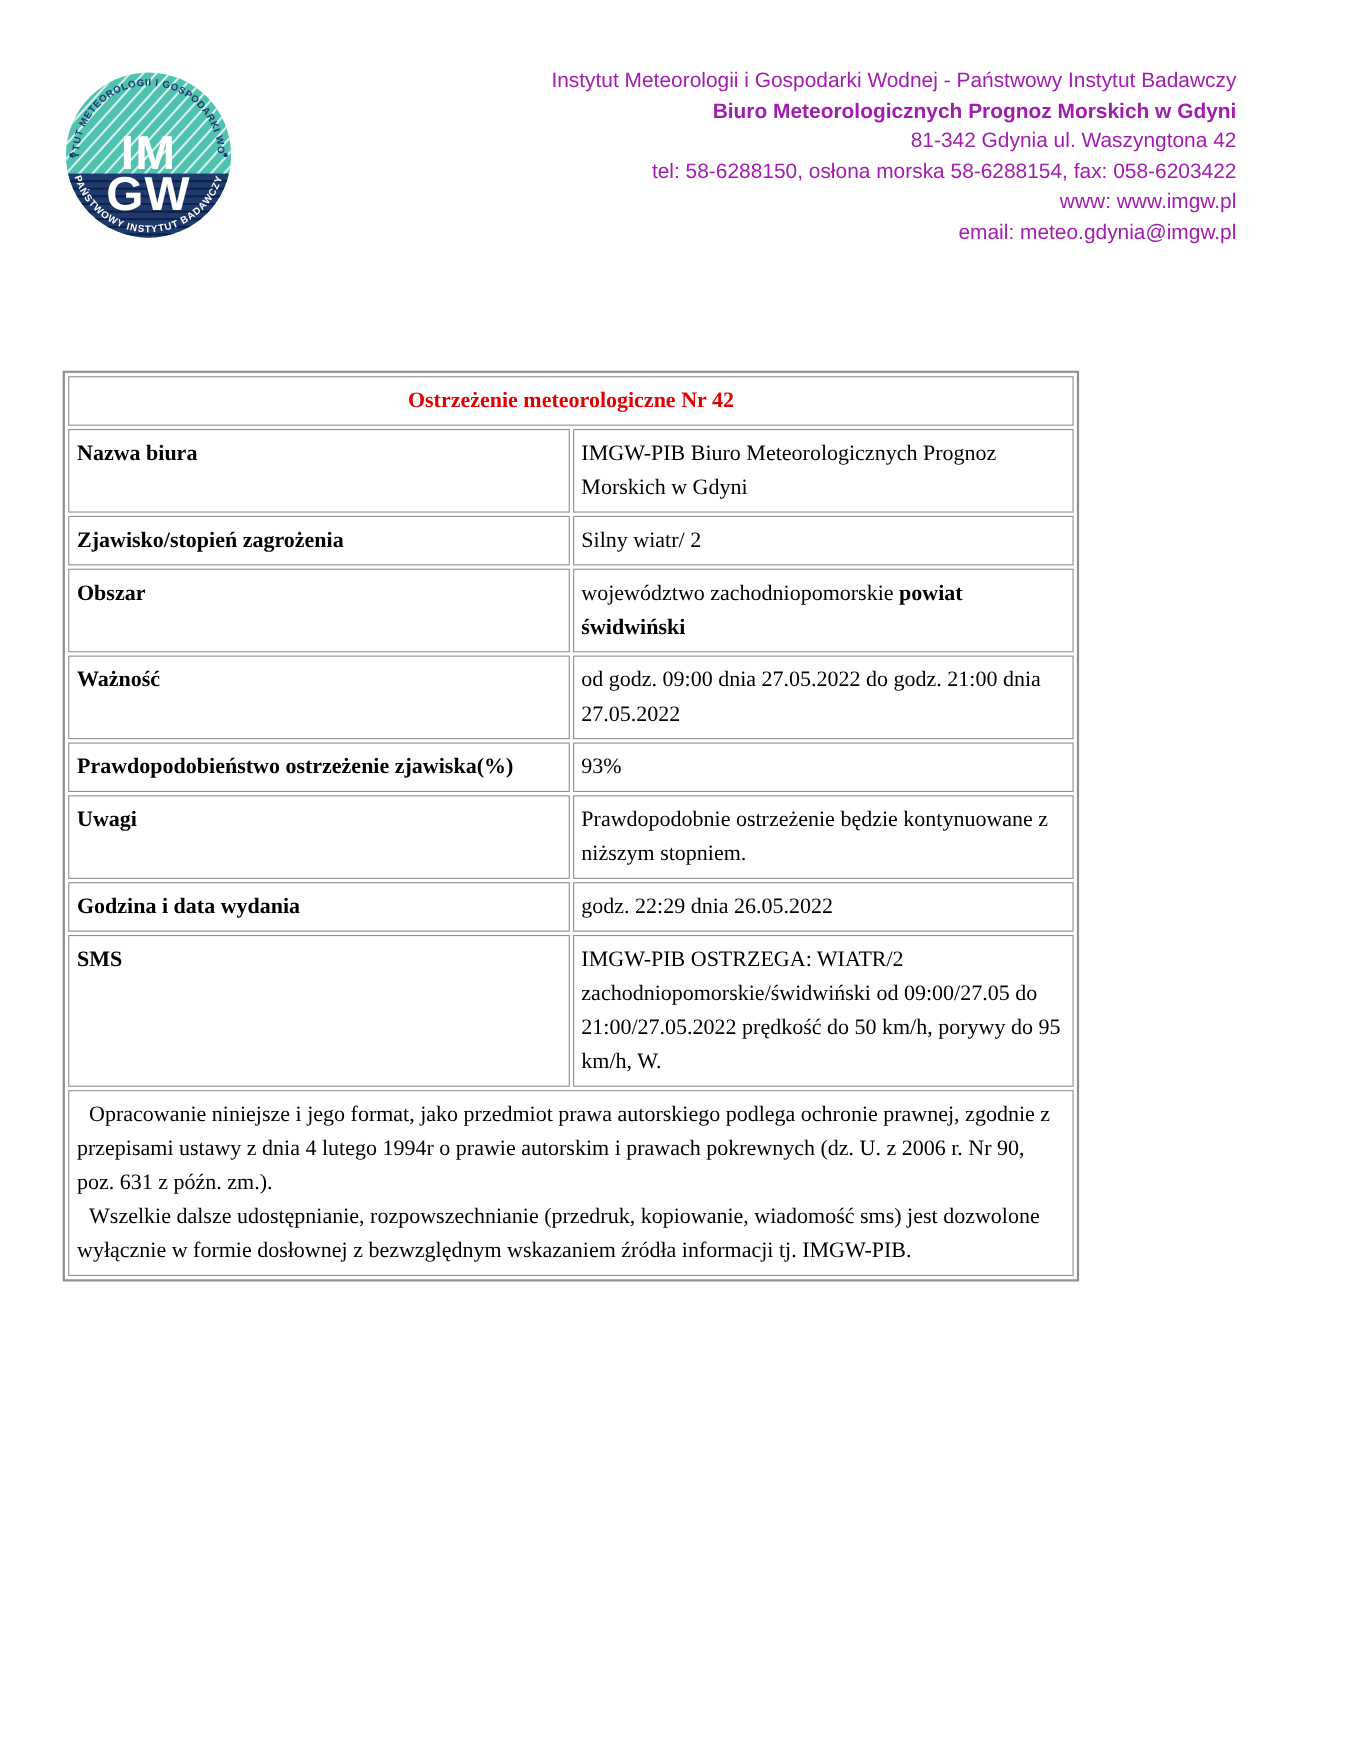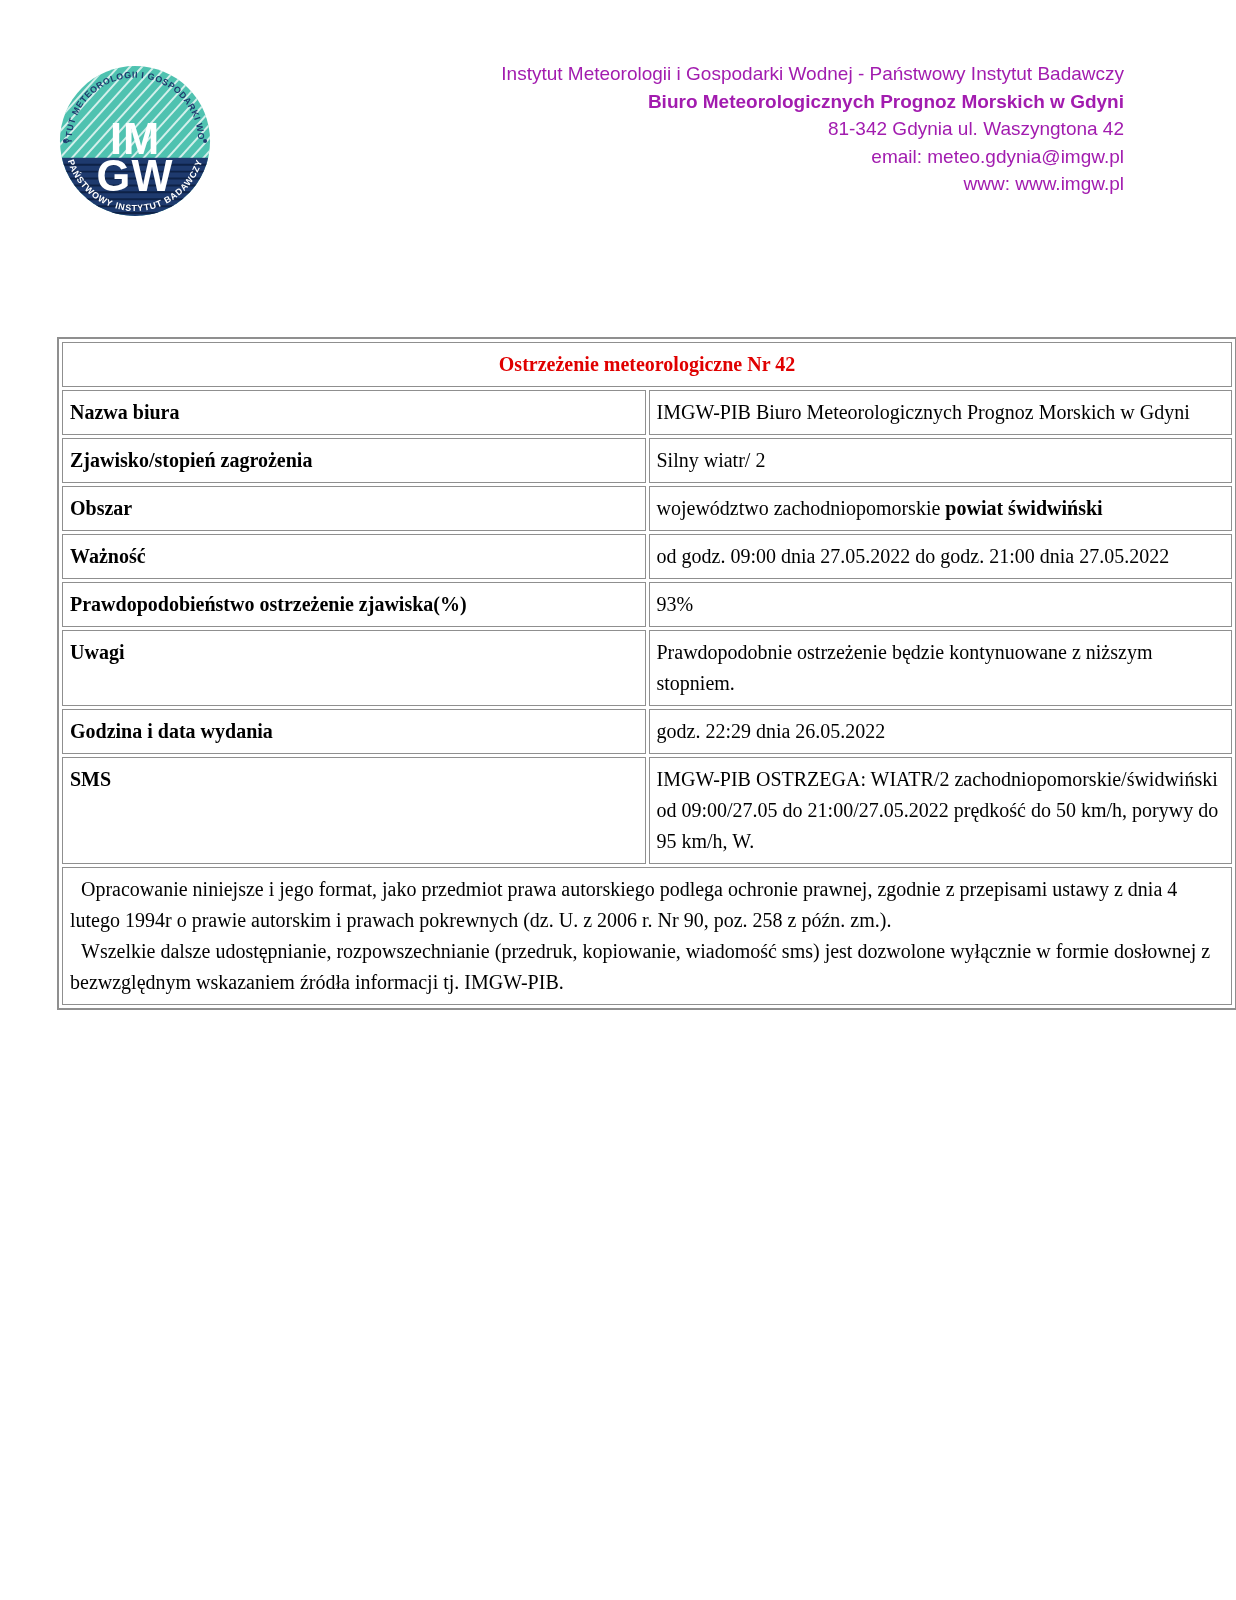--- a/index.html
+++ b/index.html
@@ -21,21 +21,21 @@
     text-align: right;
     font-family: "Liberation Sans", sans-serif;
     font-size: 19px; line-height: 27.5px;
     color: #a21caf;
   }
   .contact-block .bold-line { font-weight: bold; }
 
   
   table.warning {
     position: absolute; left: 57px; top: 337px;
-    width: 1180px;
+    width: 924px;
     border-collapse: separate;
     border-spacing: 3px;
     border: 2px solid #8f8f8f;
     background: #ffffff;
     table-layout: fixed;
   }
   table.warning td {
     border: 1px solid #8f8f8f;
     vertical-align: top;
     padding: 6px 7px;
@@ -113,22 +113,23 @@
     </text>
     <circle cx="9" cy="80" r="2" fill="#1e3a6e"></circle>
     <circle cx="151" cy="80" r="2" fill="#1e3a6e"></circle>
   </svg>
 </div>
 
 <div class="contact-block">
   <div>Instytut Meteorologii i Gospodarki Wodnej - Państwowy Instytut Badawczy</div>
   <div class="bold-line">Biuro Meteorologicznych Prognoz Morskich w Gdyni</div>
   <div>81-342 Gdynia ul. Waszyngtona 42</div>
+  <div>tel: 58-6288150, osłona morska 58-6288154, fax: 058-6203422</div>
+  <div>www: www.imgw.pl</div>
   <div>email: meteo.gdynia@imgw.pl</div>
-  <div>www: www.imgw.pl</div>
 </div>
 
 <table class="warning">
   <tbody>
       <tr>
     <td class="title-cell" colspan="2">Ostrzeżenie meteorologiczne Nr 42</td>
   </tr>
 
   <tr>
     <td class="label-cell">Nazwa biura</td>
@@ -166,18 +167,18 @@
     <td class="value-cell"><span>godz. 22:29 dnia 26.05.2022</span></td>
   </tr>
 
   <tr>
     <td class="label-cell">SMS</td>
     <td class="value-cell"><span>IMGW-PIB OSTRZEGA: WIATR/2 zachodniopomorskie/świdwiński od 09:00/27.05 do 21:00/27.05.2022 prędkość do 50 km/h, porywy do 95 km/h, W.</span></td>
   </tr>
 
   <tr>
     <td class="footer-cell" colspan="2">
-      <p>Opracowanie niniejsze i jego format, jako przedmiot prawa autorskiego podlega ochronie prawnej, zgodnie z przepisami ustawy z dnia 4 lutego 1994r o prawie autorskim i prawach pokrewnych (dz. U. z 2006 r. Nr 90, poz. 258 z późn. zm.).</p>
+      <p>Opracowanie niniejsze i jego format, jako przedmiot prawa autorskiego podlega ochronie prawnej, zgodnie z przepisami ustawy z dnia 4 lutego 1994r o prawie autorskim i prawach pokrewnych (dz. U. z 2006 r. Nr 90, poz. 631 z późn. zm.).</p>
       <p>Wszelkie dalsze udostępnianie, rozpowszechnianie (przedruk, kopiowanie, wiadomość sms) jest dozwolone wyłącznie w formie dosłownej z bezwzględnym wskazaniem źródła informacji tj. IMGW-PIB.</p>
     </td>
   </tr>
 </tbody>
   </table>
 
 </body></html>

